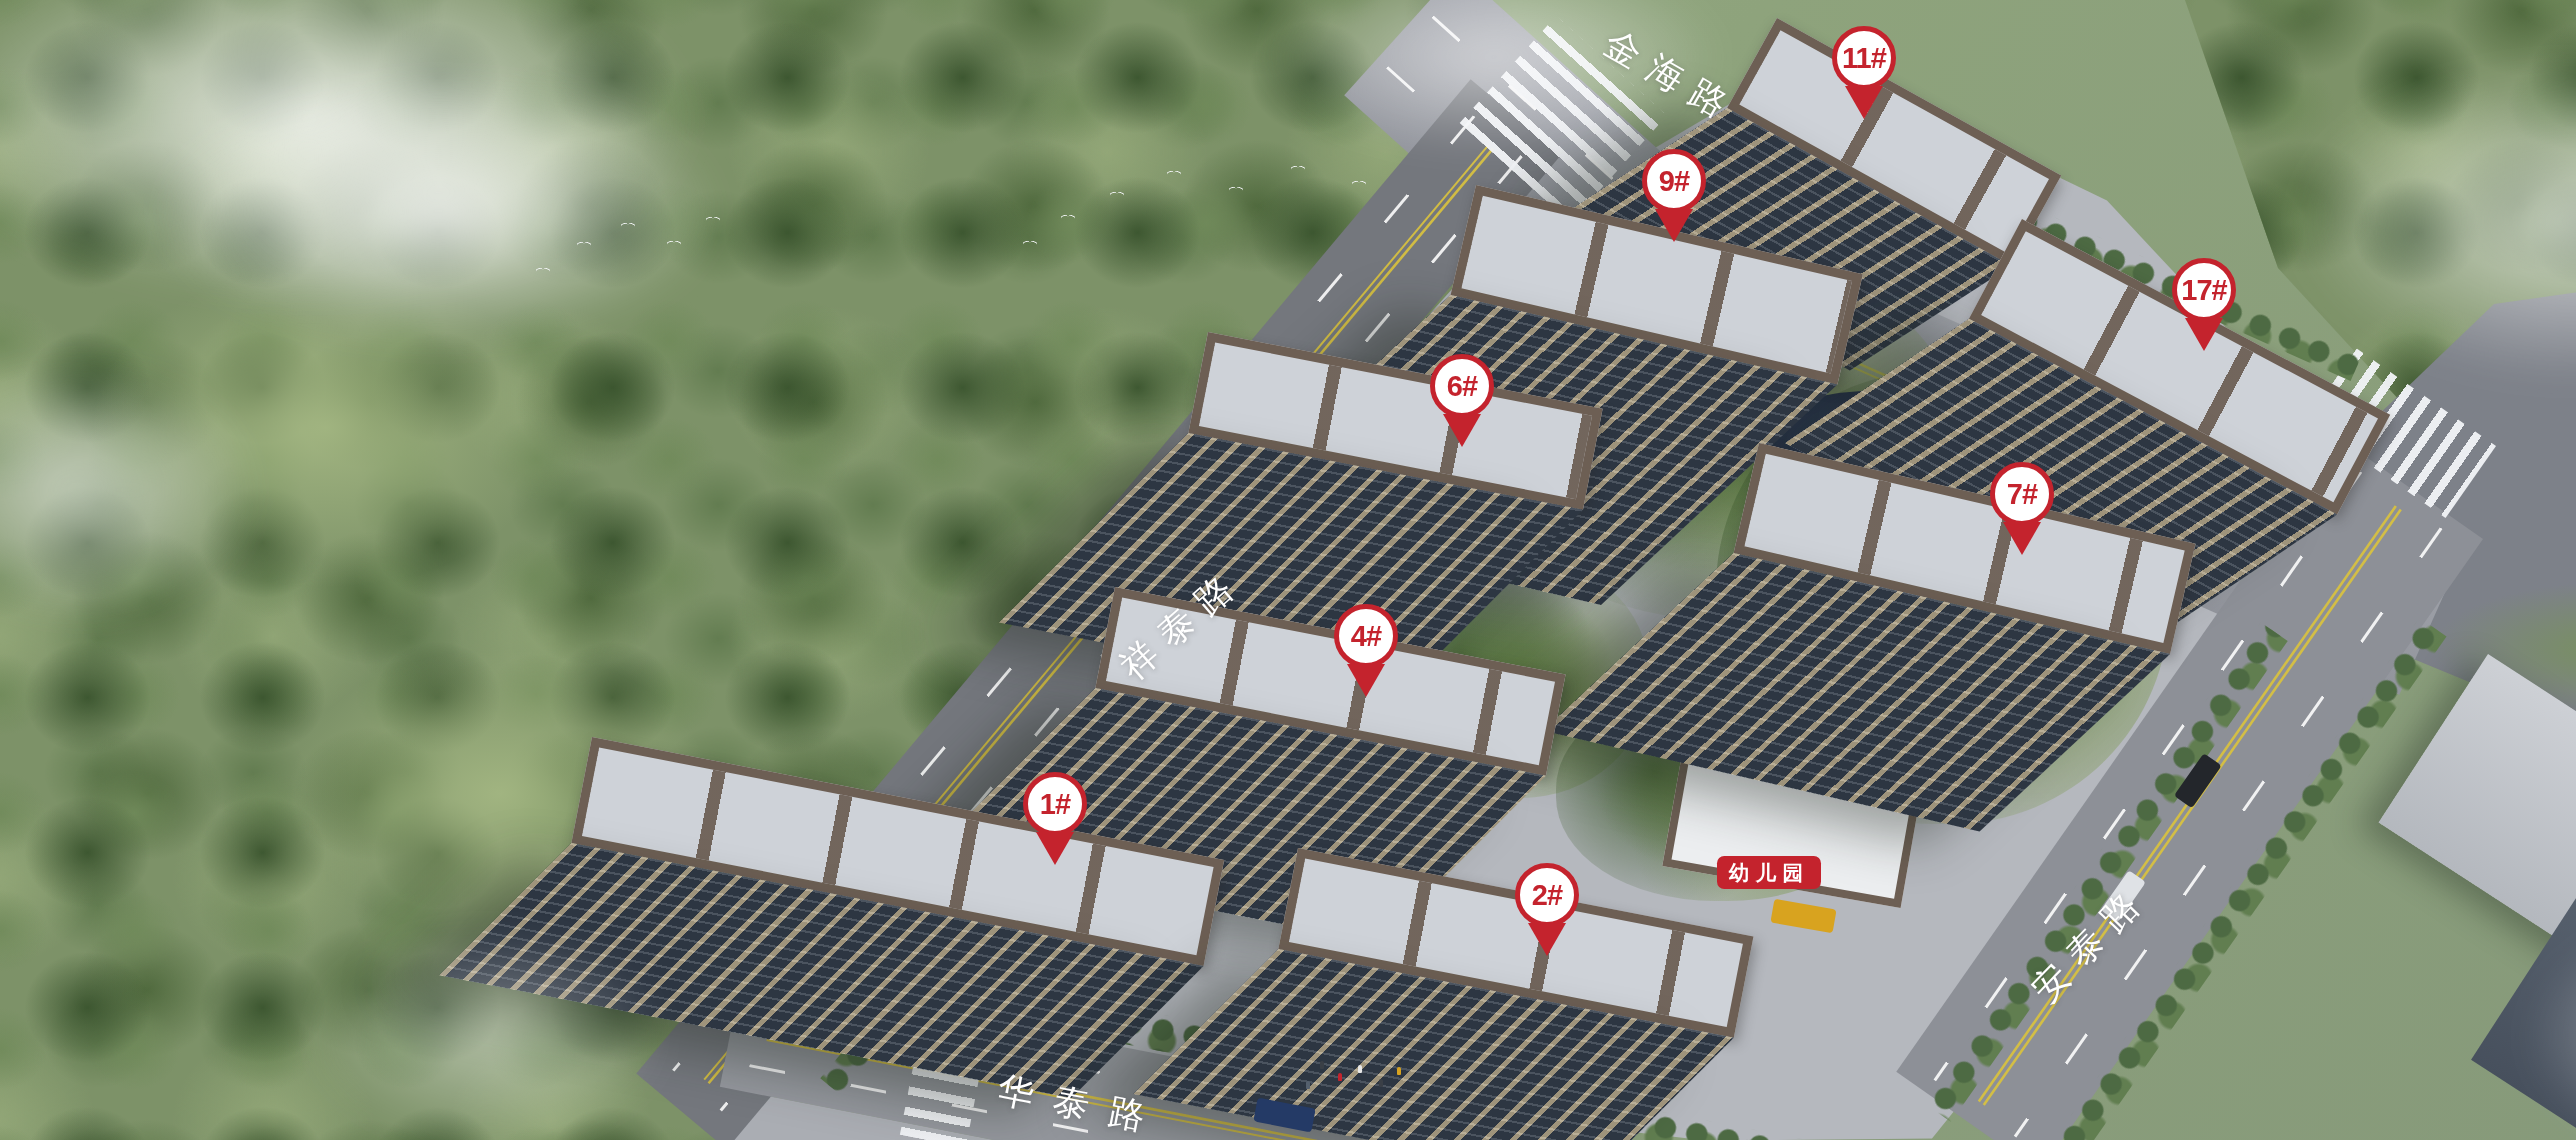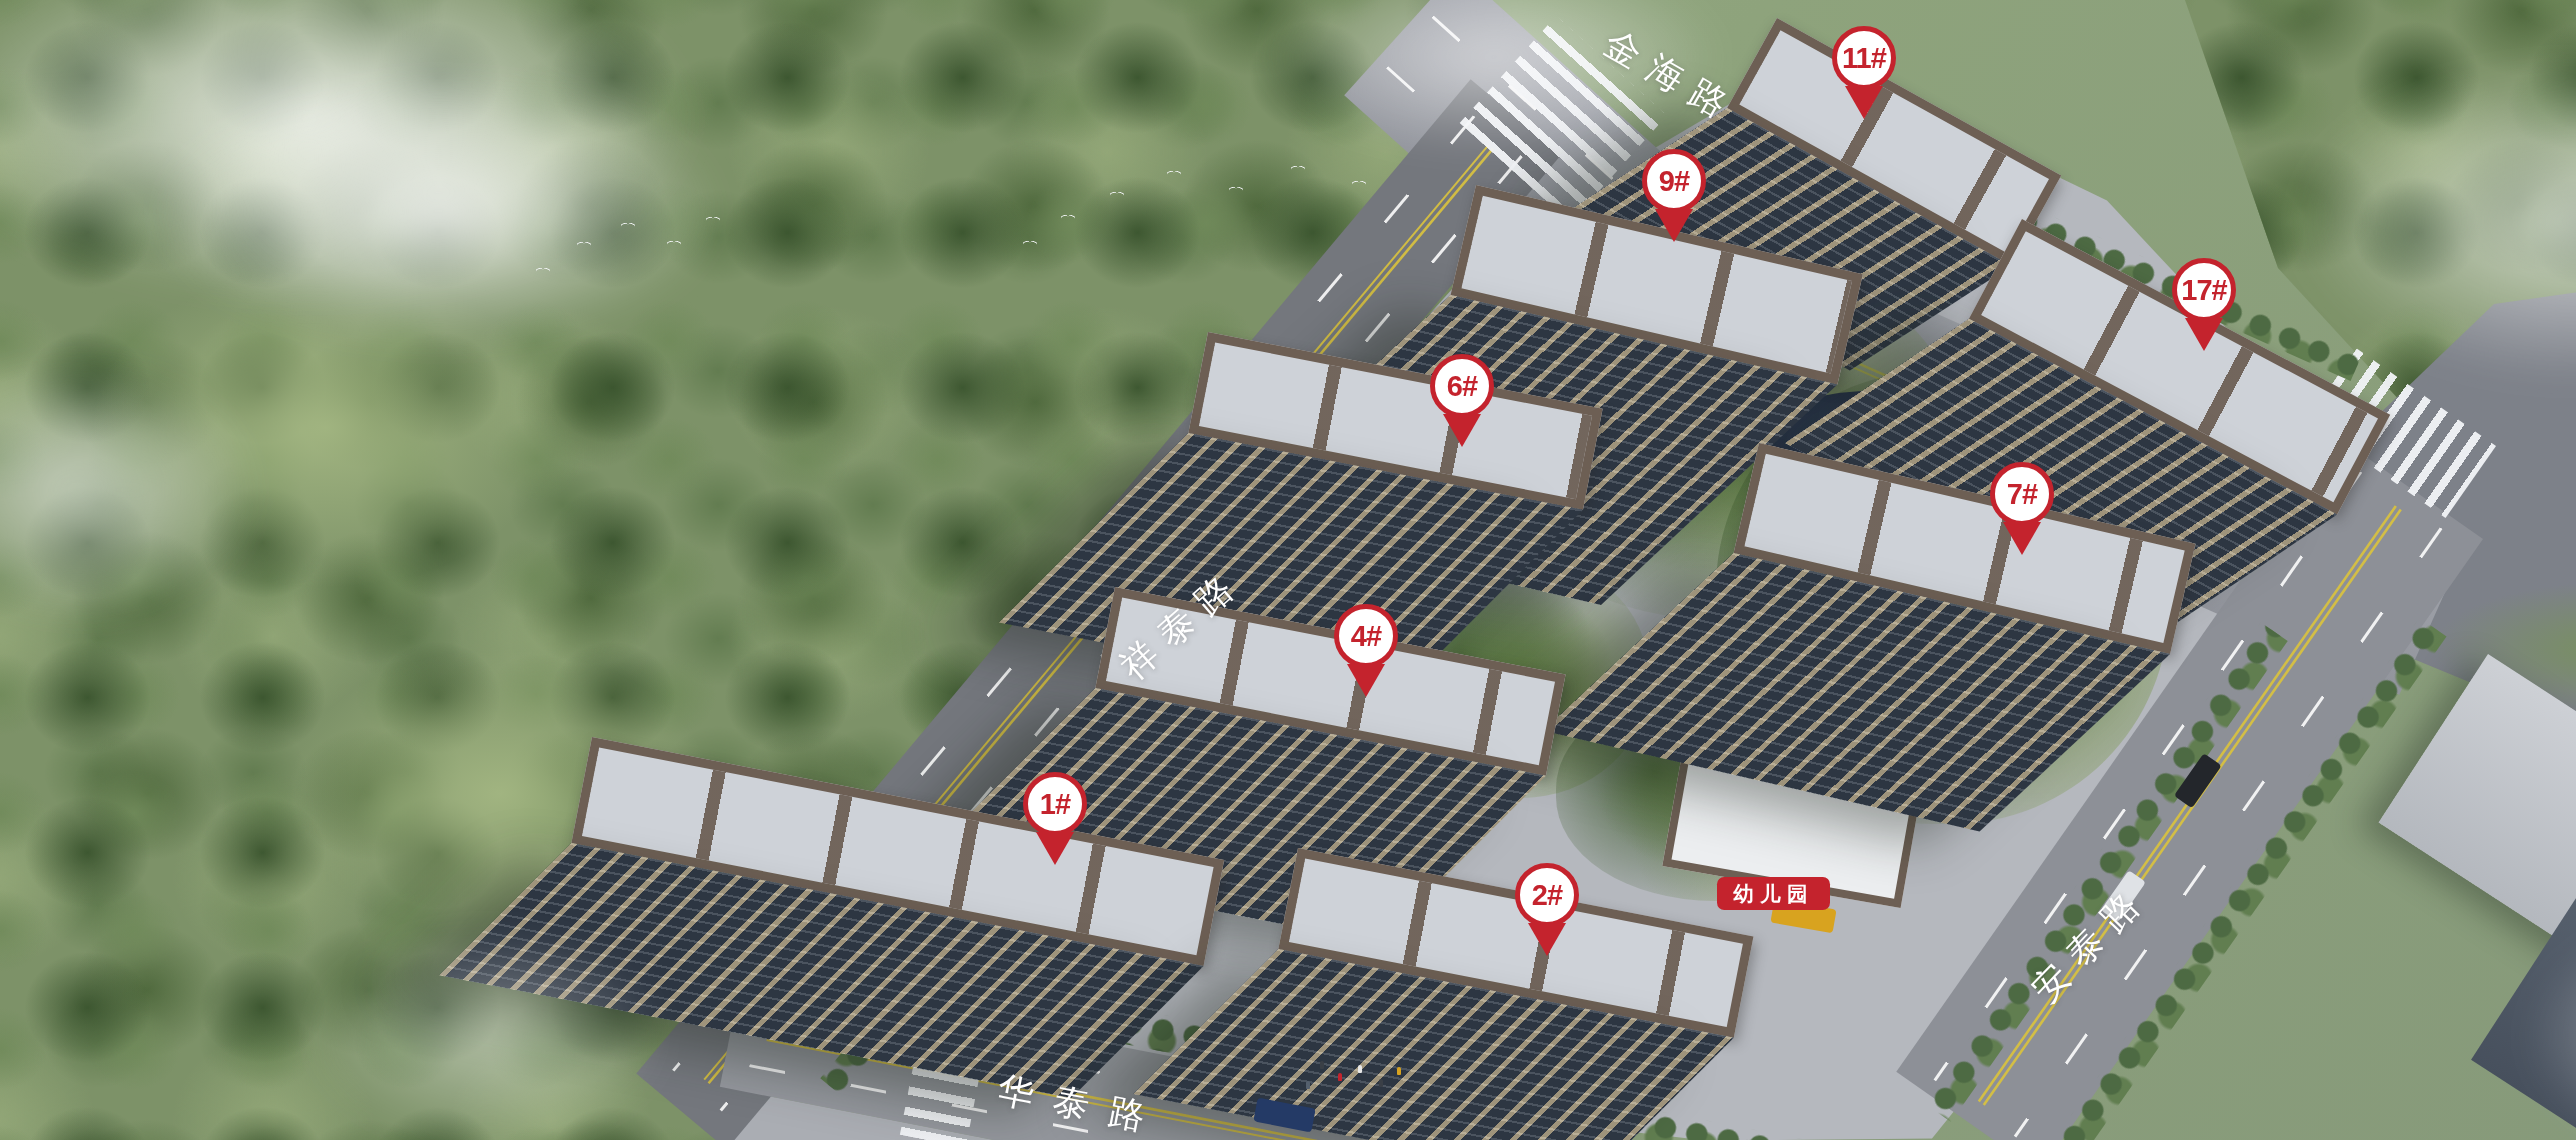--- a/index.html
+++ b/index.html
@@ -224,21 +224,21 @@
 <div class="abs mist" style="left:1262px;top:-41px;width:464px;height:196px;opacity:.65;"></div>
 <div class="abs mist" style="left:2293px;top:62px;width:567px;height:319px;opacity:.8;"></div>
 <div class="abs mist" style="left:2524px;top:902px;width:464px;height:268px;opacity:.75;"></div>
 <div class="abs mist" style="left:309px;top:927px;width:361px;height:216px;opacity:.5;"></div>
 
 <div class="abs roadlabel" style="left:1607px;top:15.5px;transform:rotate(30deg);">金海路</div>
 <div class="abs roadlabel" style="left:1126px;top:648px;transform:rotate(-41deg);">祥泰路</div>
 <div class="abs roadlabel" style="left:2039px;top:972px;transform:rotate(-46deg);">安泰路</div>
 <div class="abs roadlabel" style="left:998px;top:1065px;transform:rotate(11deg);letter-spacing:20.6px;">华泰路</div>
 
-<div class="abs badge" style="left:1717px;top:877px;width:113px;height:33px;">幼儿园</div>
+<div class="abs badge" style="left:1717px;top:856px;width:104px;height:33px;">幼儿园</div>
 
 <div class="abs pin" style="left:1021px;top:772px;">
   <div class="pin-head">
       <span>1#</span>
     </div>
   <div class="pin-tail"></div>
 </div>
 <div class="abs pin" style="left:1513px;top:863px;">
   <div class="pin-head">
       <span>2#</span>

